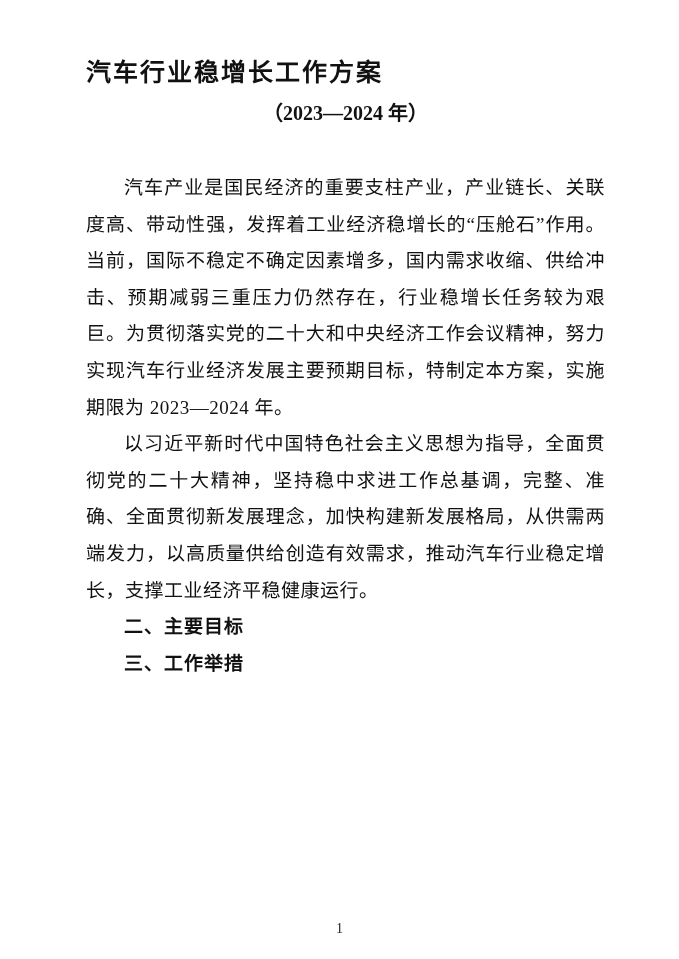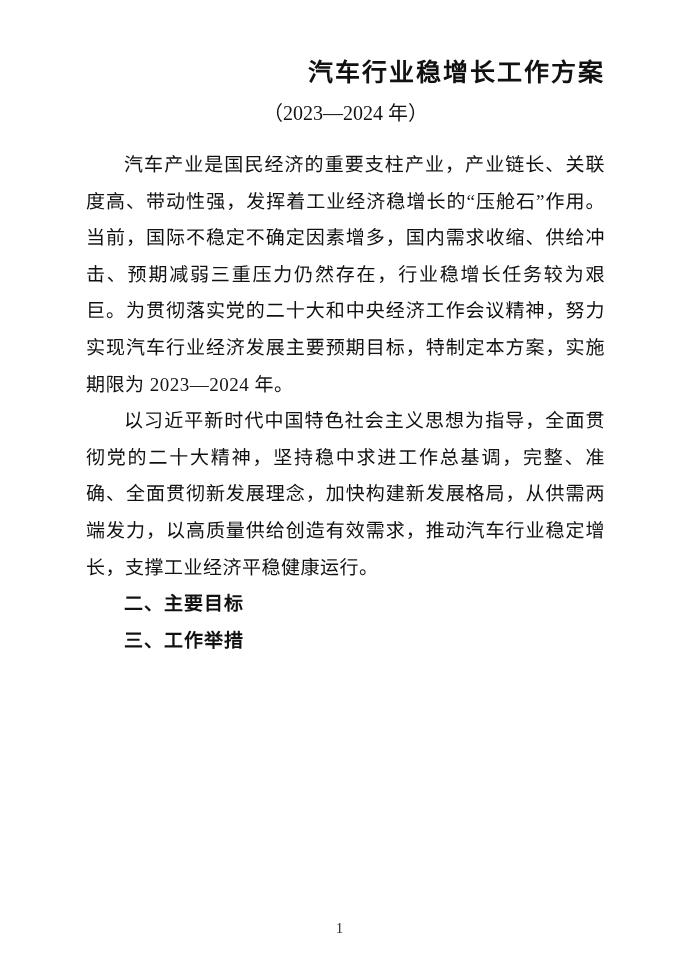--- a/index.html
+++ b/index.html
@@ -14,37 +14,37 @@
     margin: 0 auto;
     background: #ffffff;
     box-sizing: border-box;
     padding: 58px 74px 0 86px;
     color: #111111;
     font-family: "Liberation Serif", serif;
     overflow: hidden;
   }
   .title {
     margin: 0;
-    text-align: right;
+    text-align: left;
     font-size: 25px;
     line-height: 30px;
     font-weight: bold;
     letter-spacing: 2px;
     font-family: "Liberation Serif", serif;
   }
   .subtitle {
     margin: 13px 0 0 0;
     text-align: center;
     font-size: 20px;
     line-height: 24px;
-    font-weight: normal;
+    font-weight: bold;
     font-family: "Liberation Serif", serif;
   }
   .doc-body {
-    margin-top: 22px;
+    margin-top: 45px;
     font-size: 19px;
     line-height: 36.6px;
     text-align: justify;
     text-justify: inter-ideograph;
   }
   .para {
     margin: 0;
     text-indent: 2em;
     letter-spacing: 0.5px;
     font-weight: normal;

